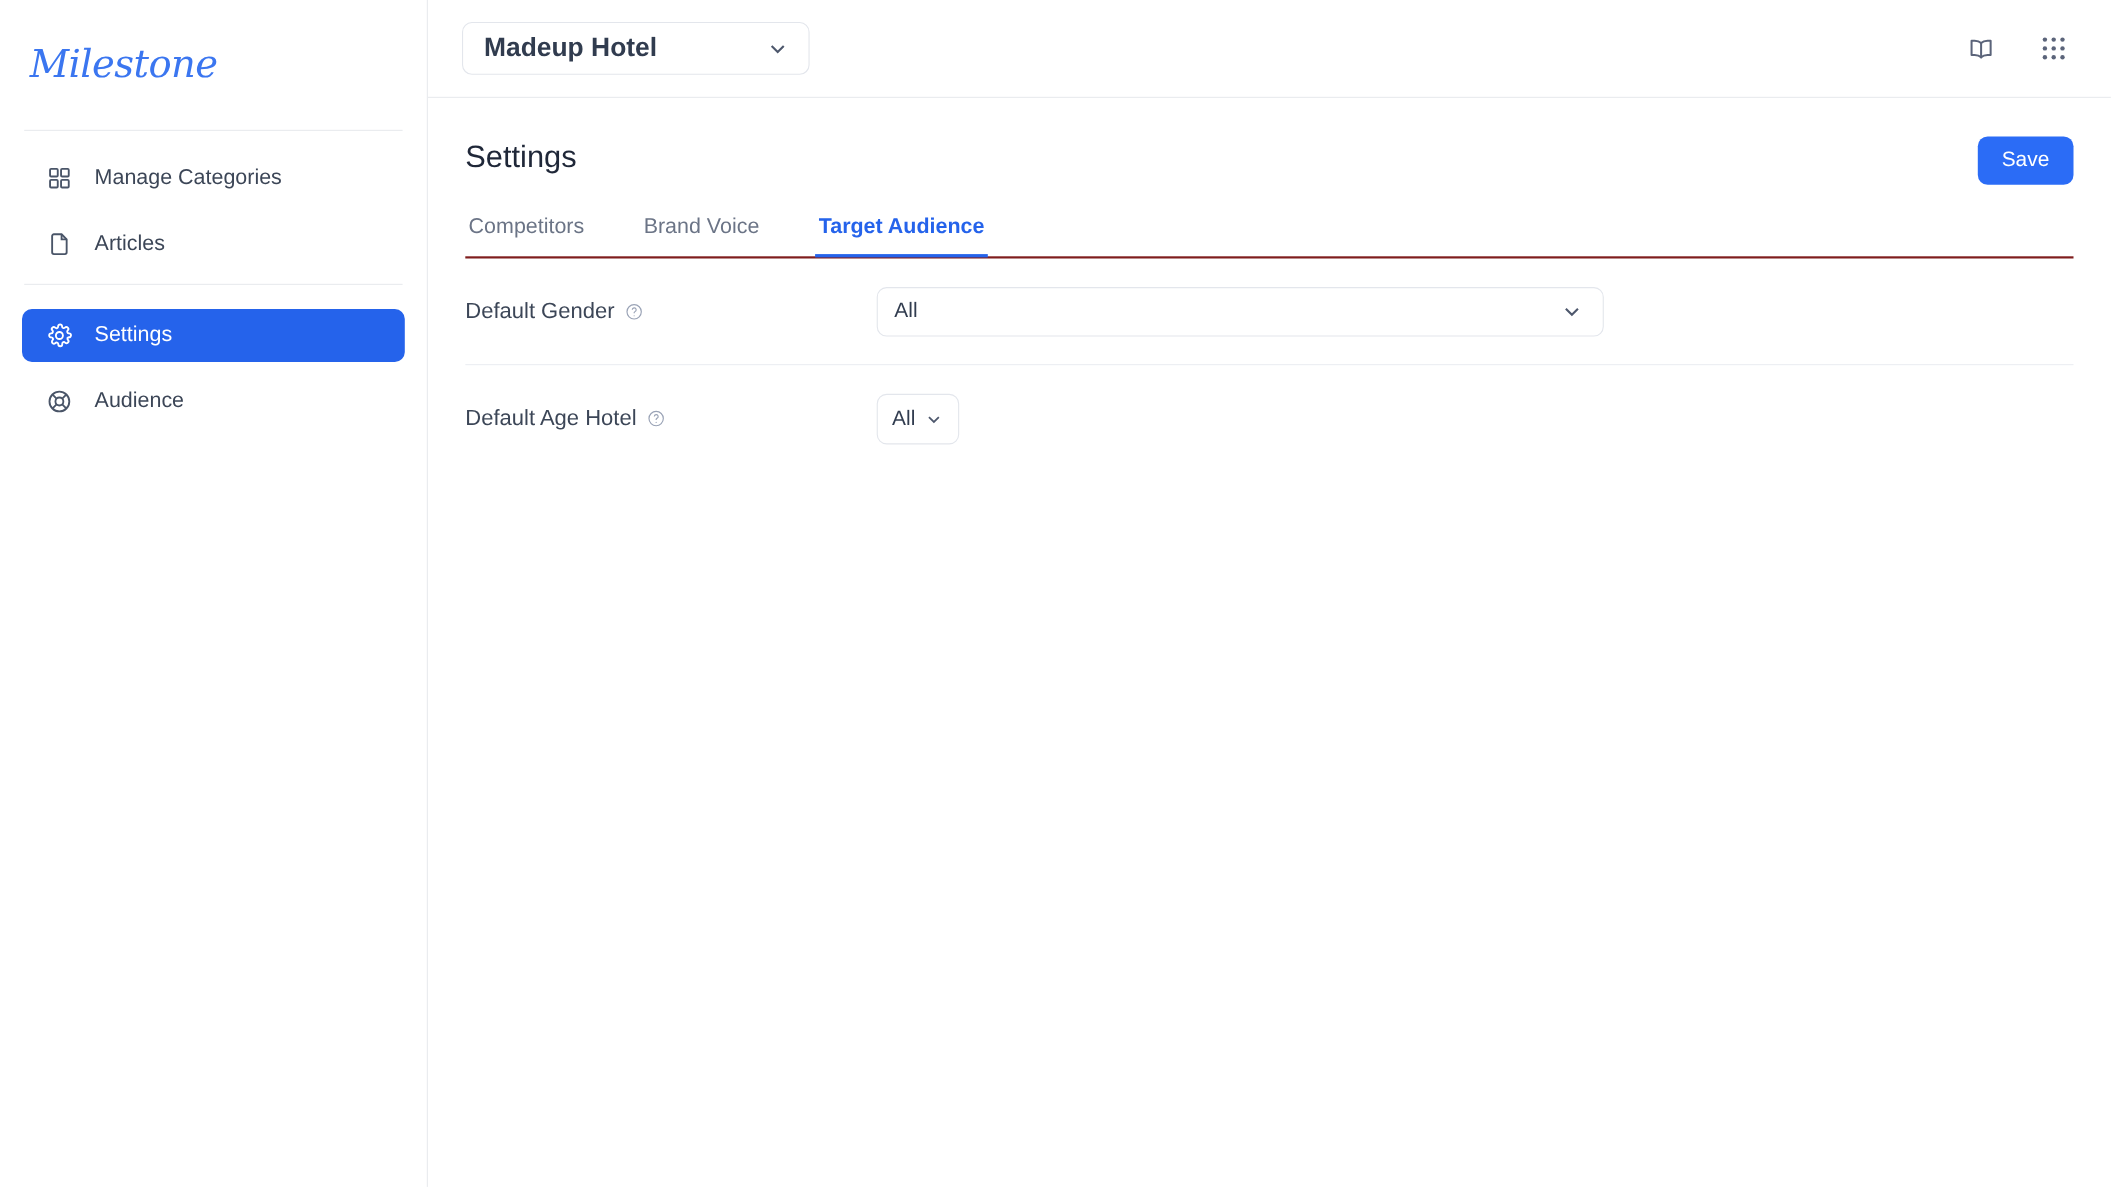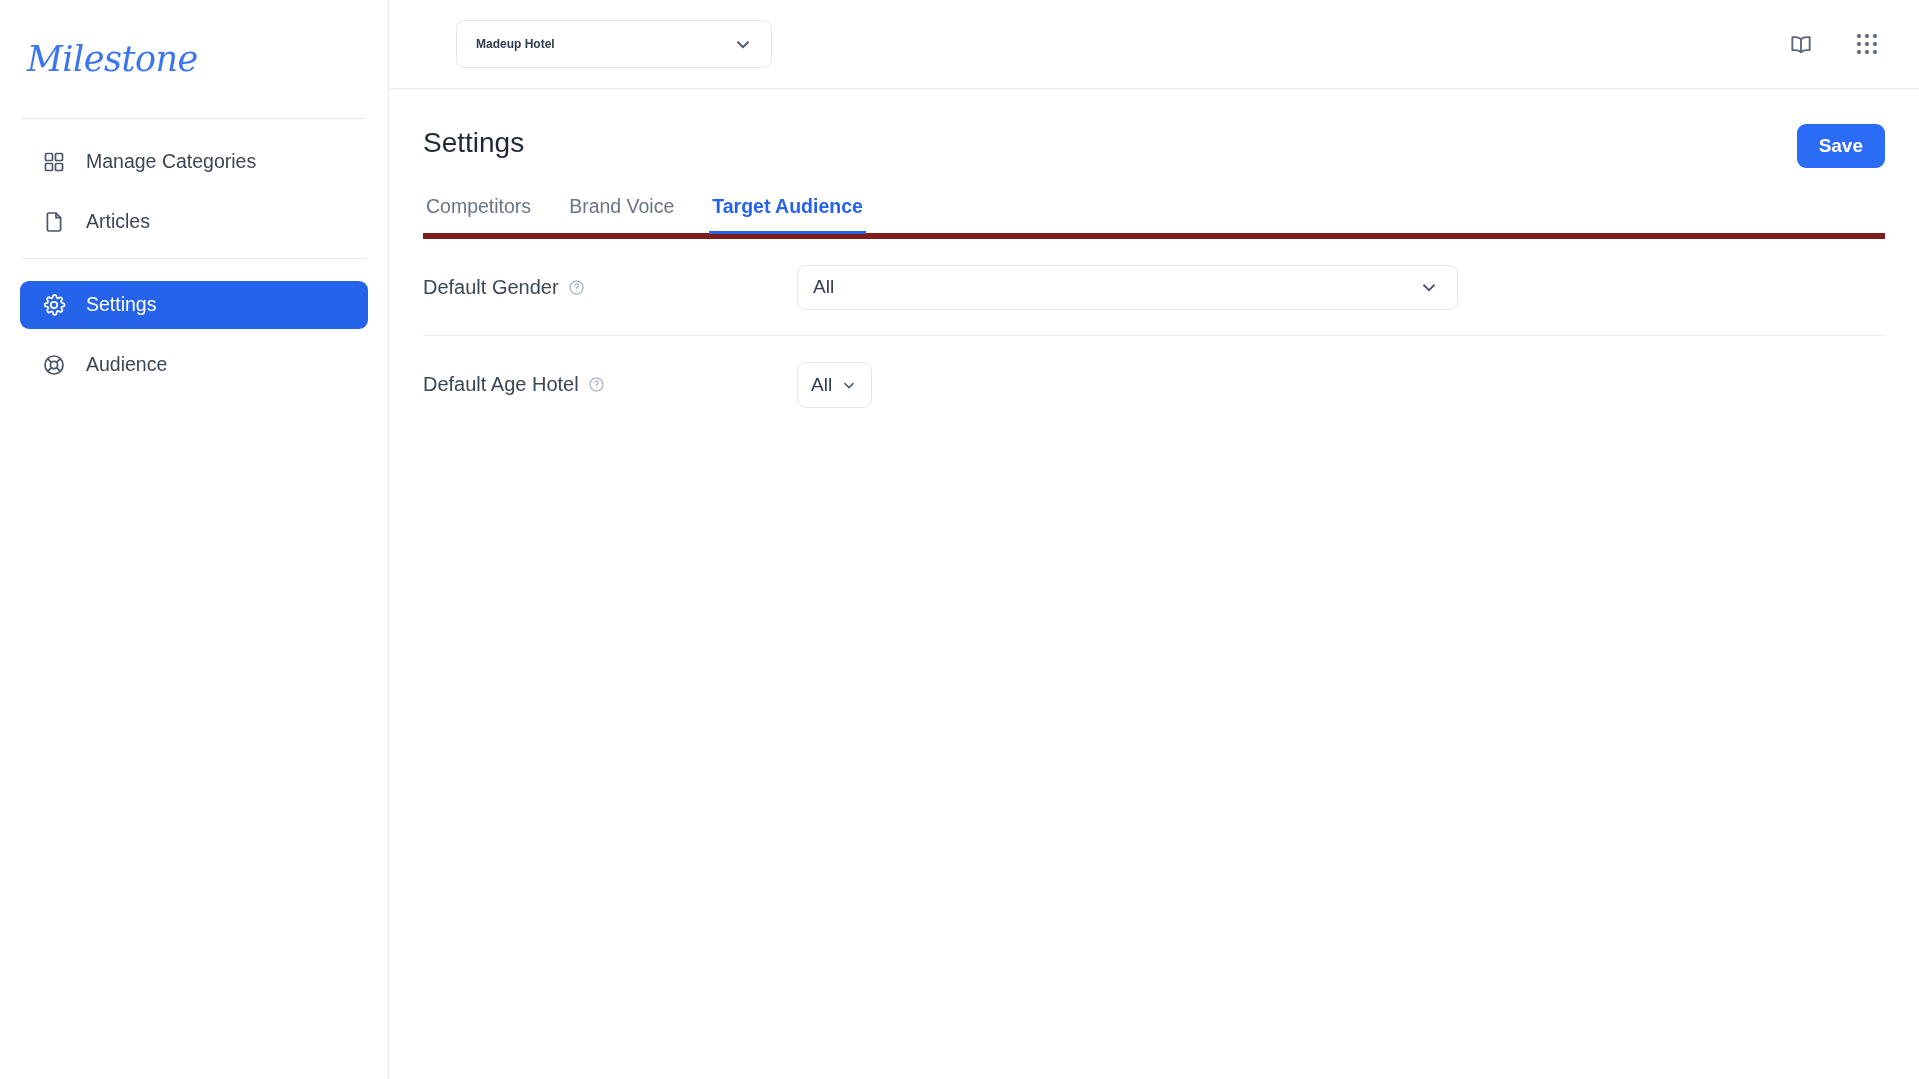--- a/index.html
+++ b/index.html
@@ -92,27 +92,26 @@
   }
   .hotel-select {
     width: 316px;
     height: 48px;
     border: 1px solid #e3e6ec;
     border-radius: 9px;
     display: flex;
     align-items: center;
     justify-content: space-between;
     padding: 0 17px 0 19px;
-    font-size: 12px;
+    font-size: 24px;
     font-weight: bold;
     color: #313c4f;
     background: #ffffff;
     cursor: pointer;
     user-select: none;
-    margin-left: 36px;
   }
   .topbar-spacer { flex: 1 1 auto; }
   .topbar-icons { display: flex; align-items: center; gap: 36px; }
   .icon-btn {
     width: 30px; height: 30px;
     display: flex; align-items: center; justify-content: center;
     cursor: pointer;
     color: #5b647a;
   }
   .chevron { display: inline-flex; }
@@ -136,32 +135,32 @@
     font-weight: normal;
     line-height: 1.1;
     padding-top: 4px;
   }
   .save-button {
     background: #2b6cf6;
     color: #ffffff;
     border: none;
     border-radius: 9px;
     font-size: 19px;
-    font-weight: bold;
+    font-weight: normal;
     font-family: "Liberation Sans", sans-serif;
     padding: 0 22px;
     height: 44px;
     cursor: pointer;
   }
   .tabs {
     display: flex;
     align-items: flex-end;
-    gap: 32px;
+    gap: 48px;
     margin-top: 27px;
-    border-bottom: 6px solid #7f1d1d;
+    border-bottom: 2px solid #7f1d1d;
   }
   .tab {
     font-size: 19.5px;
     color: #6b7486;
     padding: 0 3px 13px 3px;
     cursor: pointer;
     border-bottom: 3px solid transparent;
     margin-bottom: -1px;
     user-select: none;
   }

